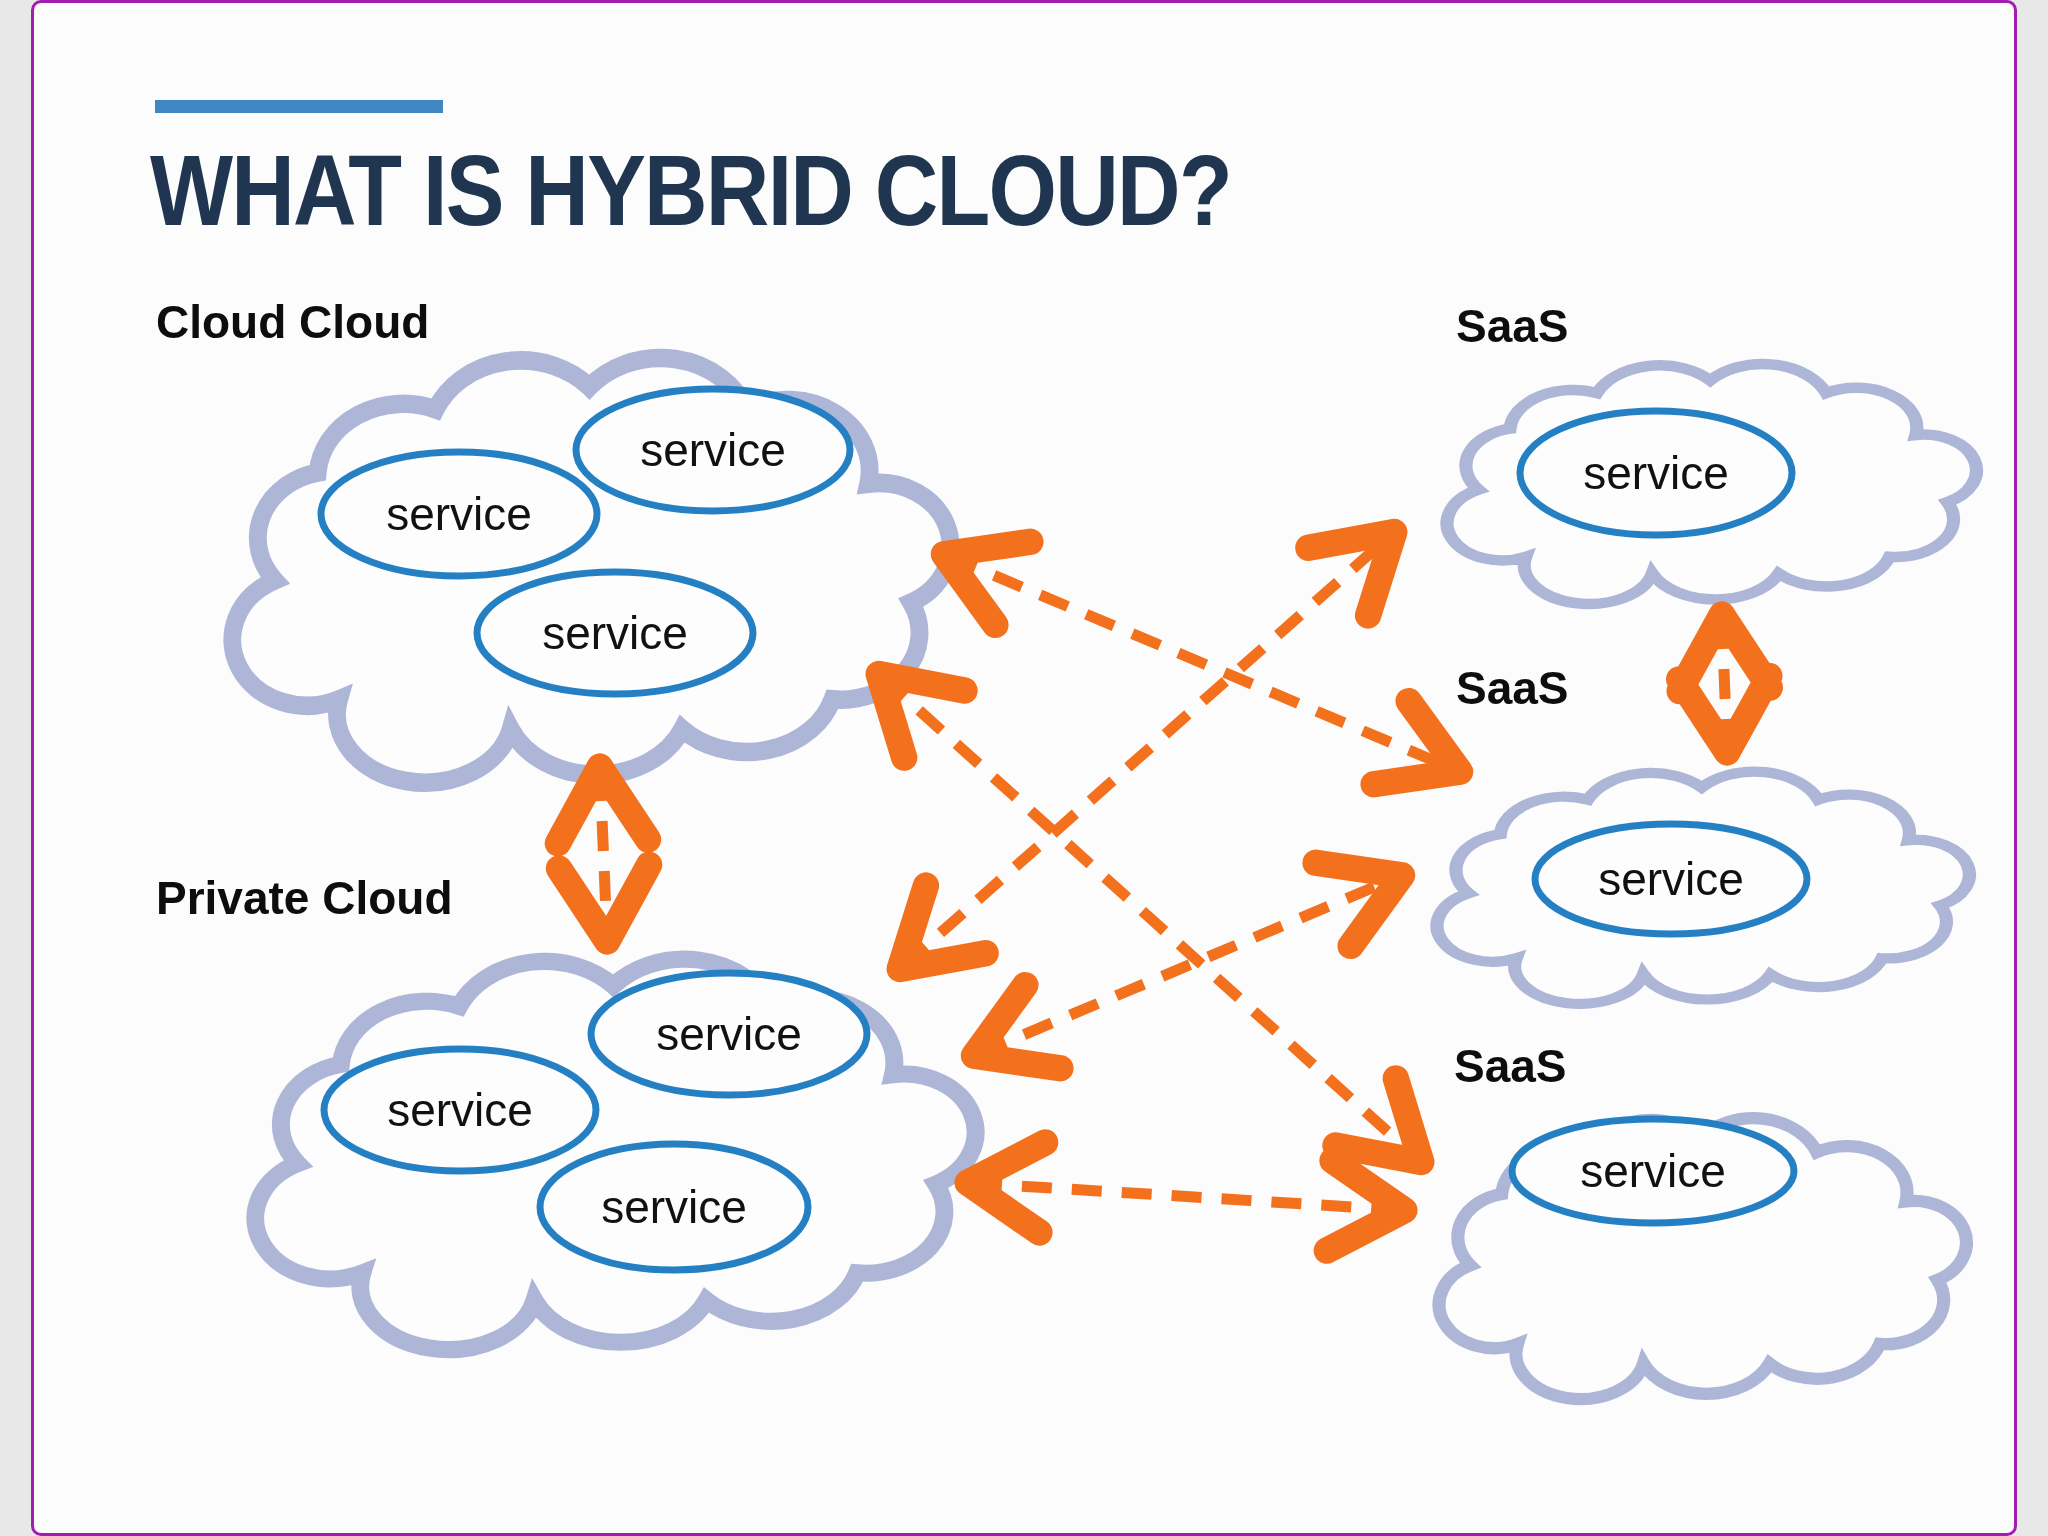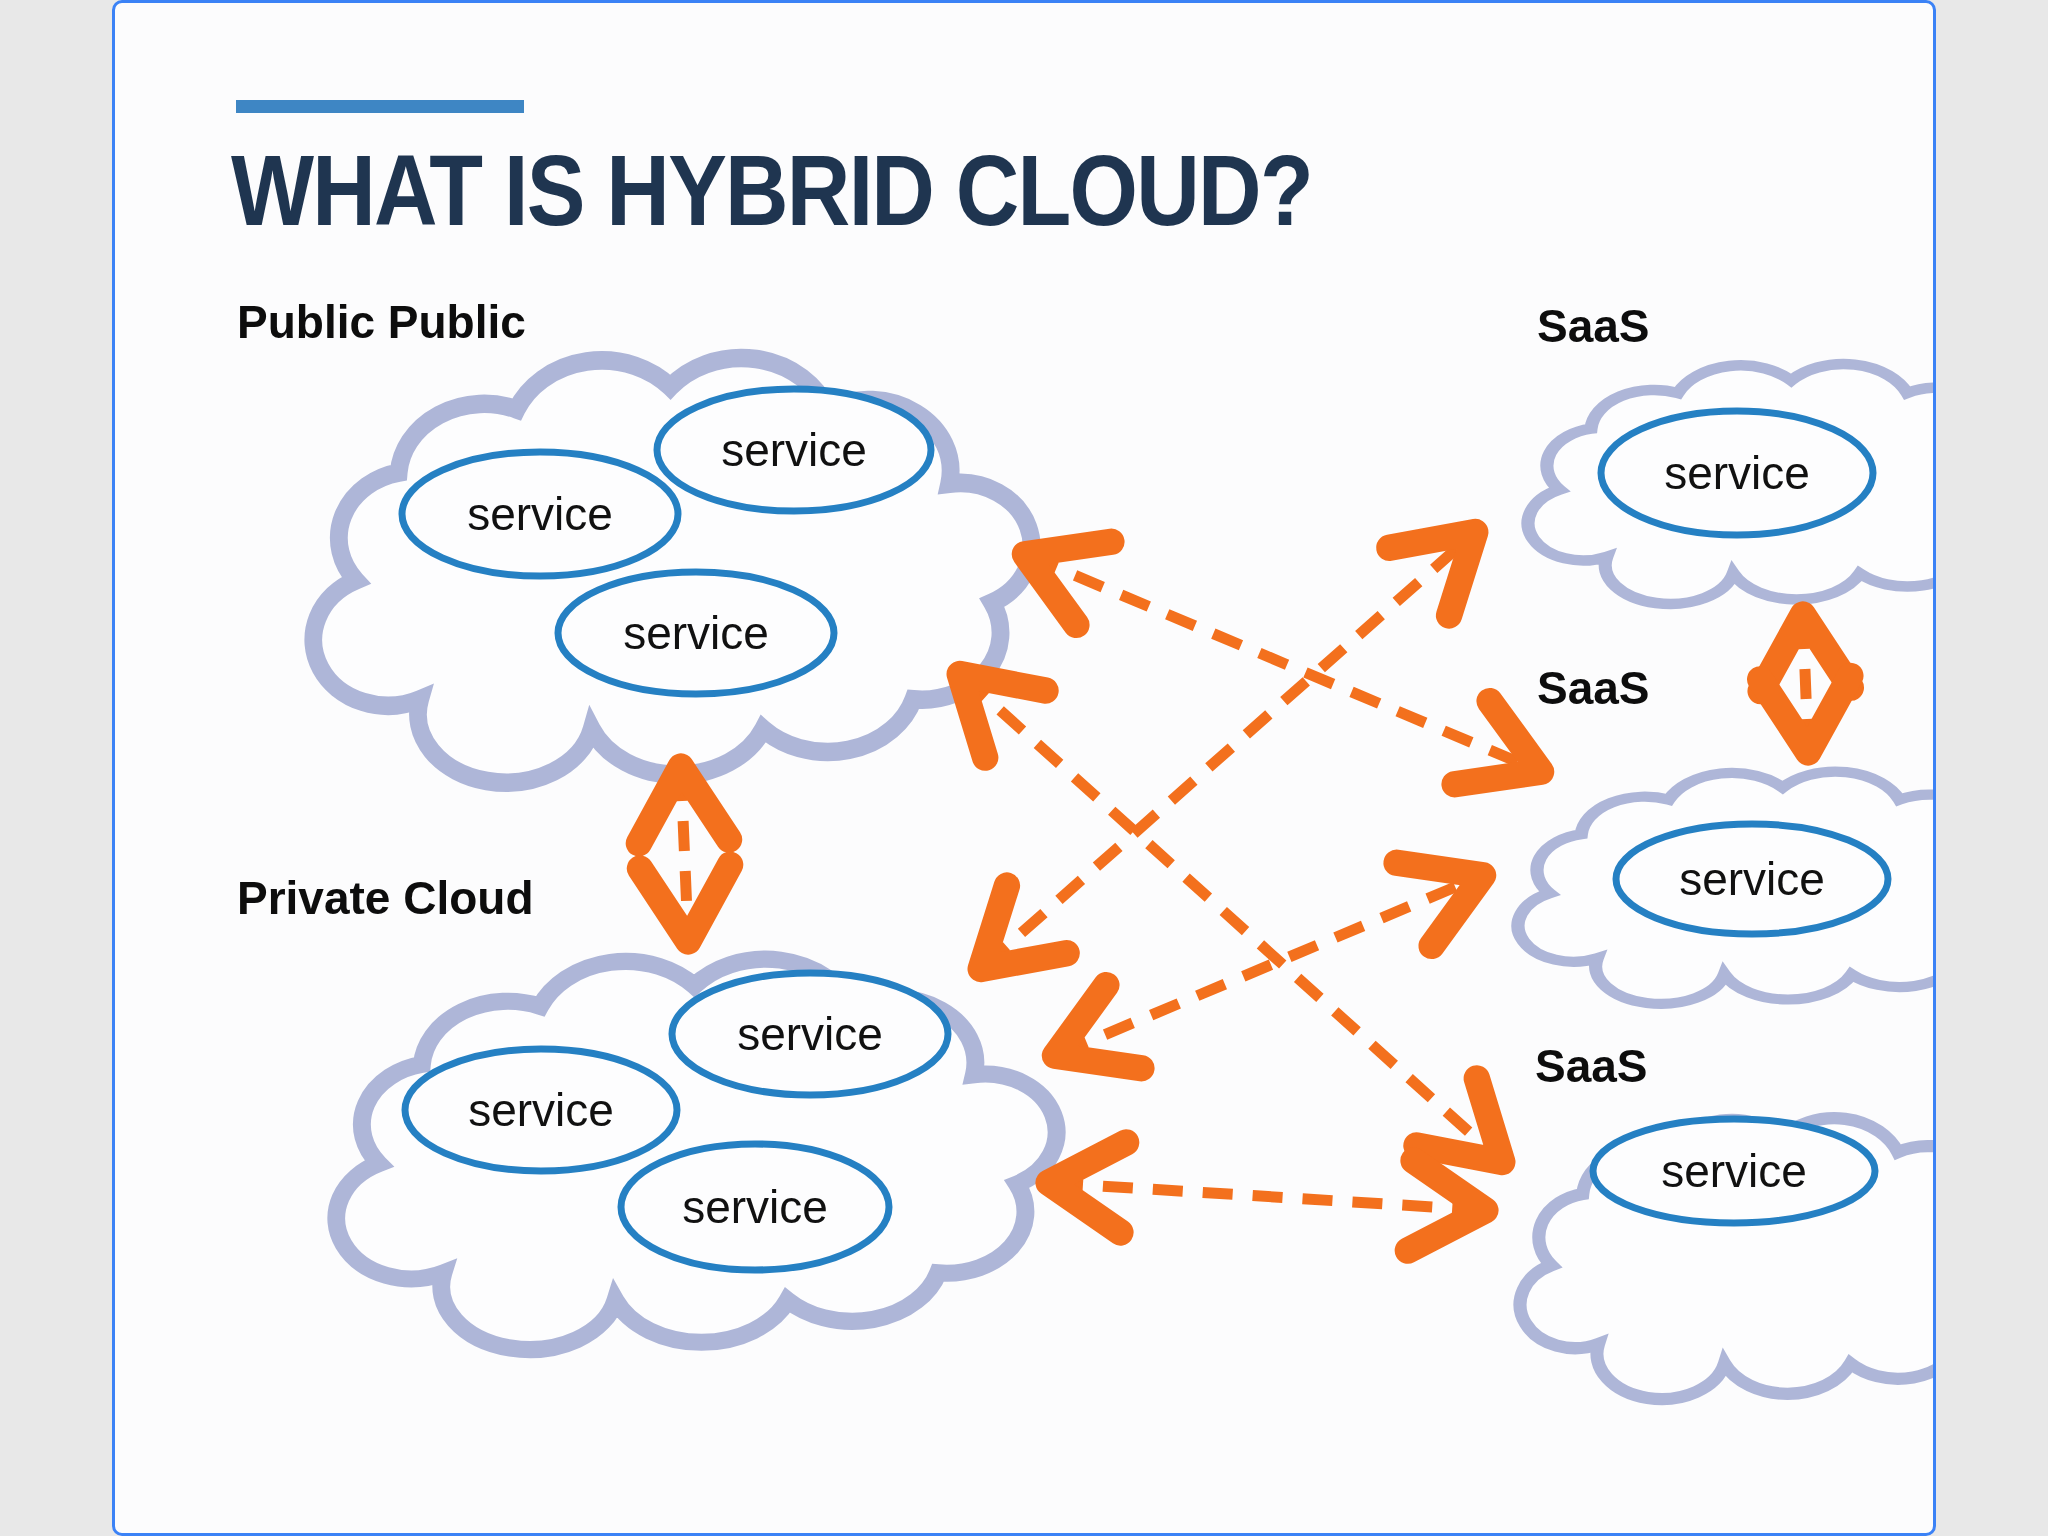--- a/index.html
+++ b/index.html
@@ -1,19 +1,19 @@
 <!DOCTYPE html>
 <html><head>
 <meta charset="utf-8">
 <style>
   html,body{margin:0;padding:0;background:#e8e8e8;}
   #slide{
-    position:relative;width:1824px;height:1536px;margin:0 auto;
+    position:relative;width:1986px;height:1536px;margin:0 auto;
     background:#fcfcfd;overflow:hidden;box-sizing:border-box;
-    border:3px solid #3b82f6;border-radius:10px;
+    border:3px solid #a21caf;border-radius:10px;
     font-family:"Liberation Sans","DejaVu Sans",sans-serif;
   }
   .accent-bar{position:absolute;left:121px;top:97px;width:288px;height:13px;background:#3e86c4;}
   .slide-title{
     position:absolute;left:116px;top:130px;
     font-size:100px;font-weight:bold;color:#1f3550;letter-spacing:-2px;
     transform:scaleX(0.88);transform-origin:left top;white-space:nowrap;
   }
   .cloud-label{
     position:absolute;font-size:46px;font-weight:bold;color:#0d0d0d;white-space:nowrap;
@@ -32,21 +32,21 @@
 </style>
 </head>
 <body>
 
 <div id="slide">
 
   <div class="accent-bar"></div>
 
   <div class="slide-title">WHAT IS HYBRID CLOUD?</div>
 
-  <div class="cloud-label" id="lbl-public">Public Public</div>
+  <div class="cloud-label" id="lbl-public">Cloud Cloud</div>
   <div class="cloud-label" id="lbl-private">Private Cloud</div>
   <div class="cloud-label" id="lbl-saas1">SaaS</div>
   <div class="cloud-label" id="lbl-saas2">SaaS</div>
   <div class="cloud-label" id="lbl-saas3">SaaS</div>
 
   <svg class="diagram" width="2048" height="1536" viewBox="0 0 2048 1536">
     <defs>
       <path id="cloudShape" d="M 28,98
         A 20,17 0 0 1 10,66
         A 21,18 0 0 1 22,37

